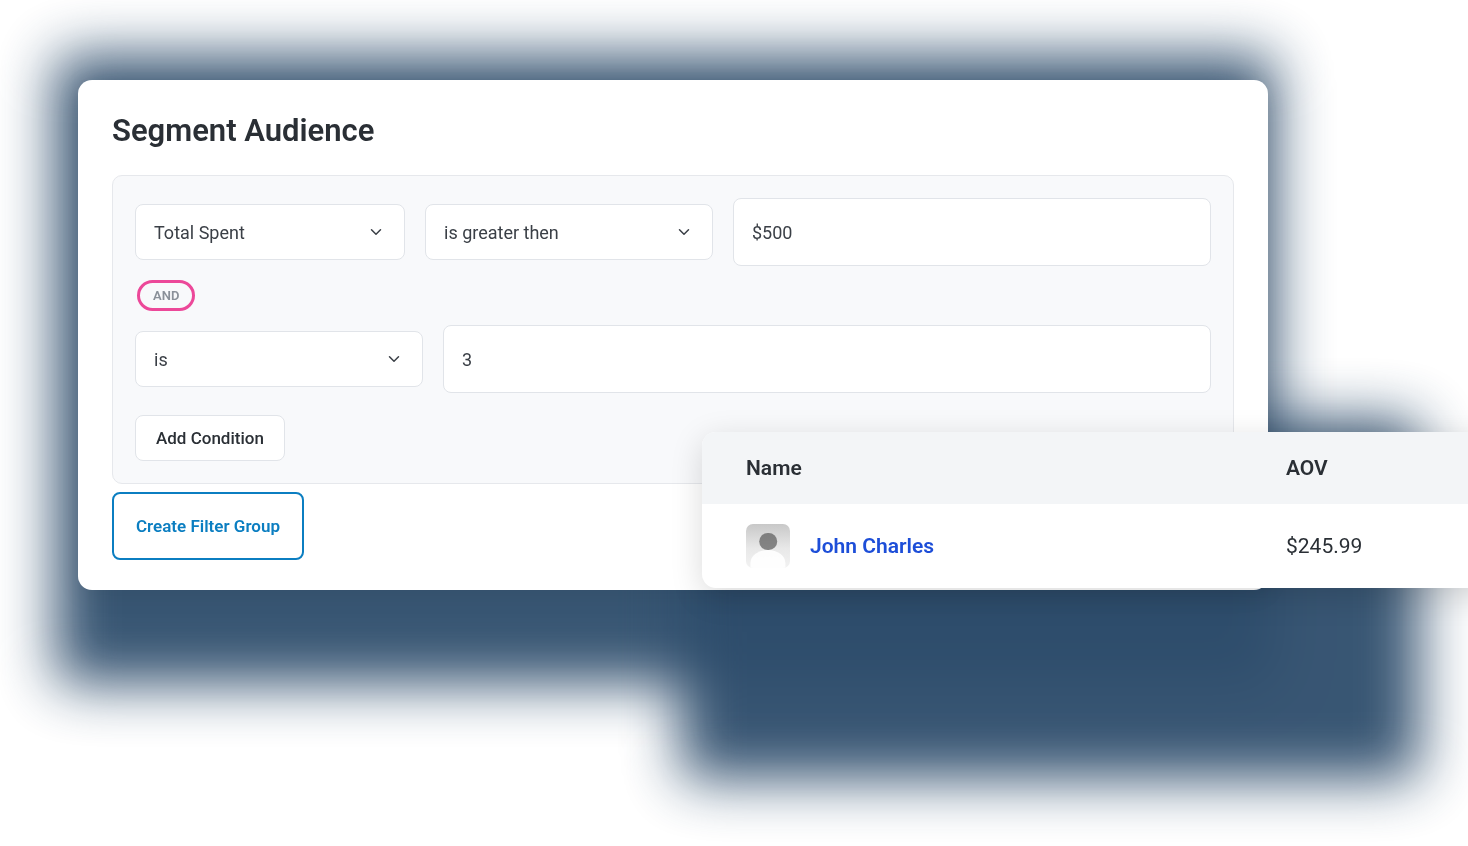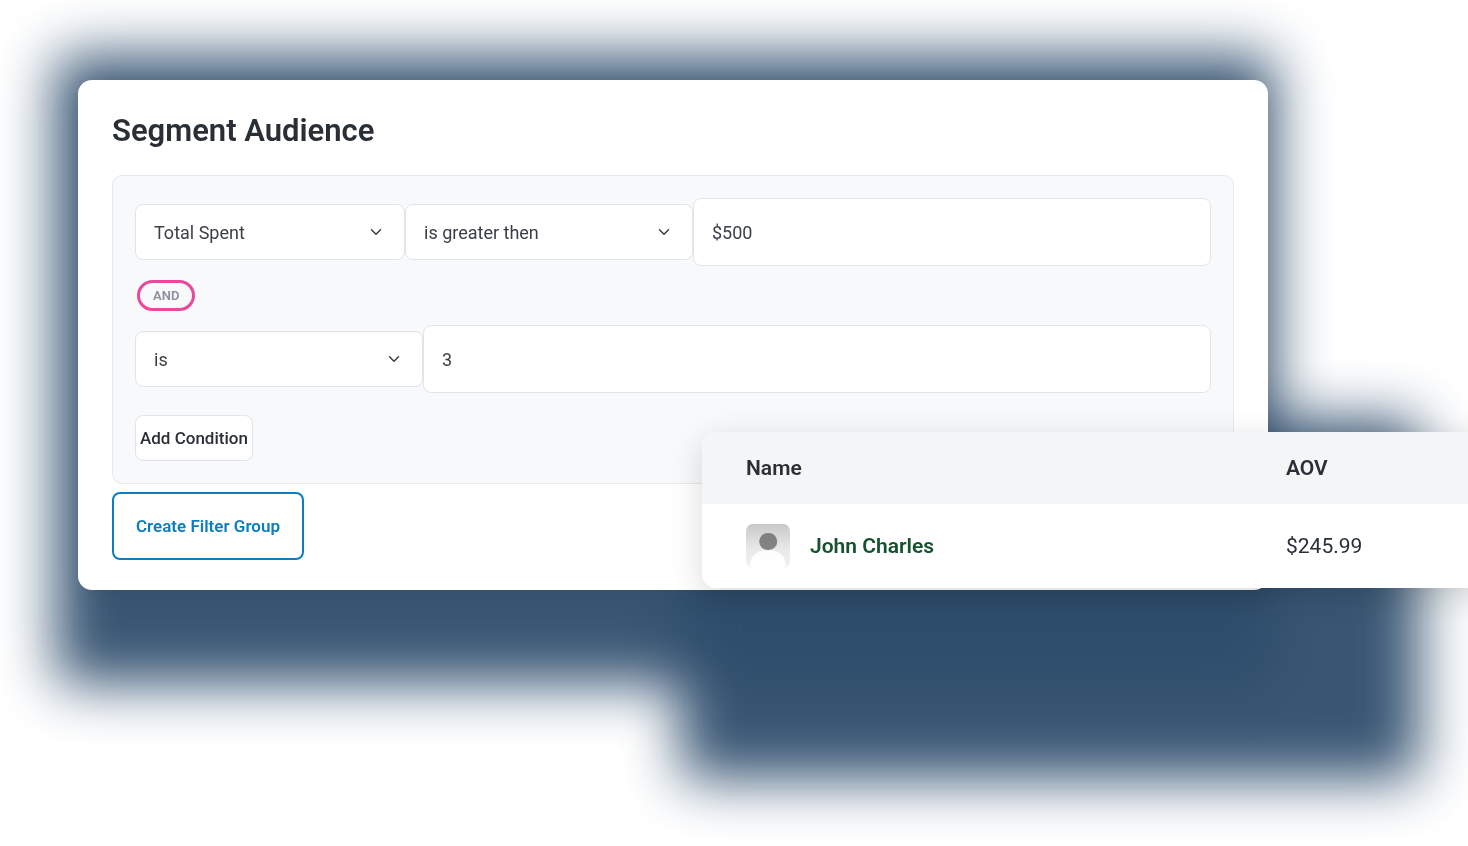--- a/index.html
+++ b/index.html
@@ -53,20 +53,21 @@
       margin-bottom: 26px;
     }
     .filter-block {
       background: #f8f9fb;
       border: 1px solid #e6e8ec;
       border-radius: 10px;
       padding: 22px 22px 22px 22px;
     }
     .condition-row {
       display: flex;
+      gap: 20px;
       align-items: center;
       justify-content: space-between;
     }
     .select-box {
       background: #ffffff;
       border: 1px solid #e1e4e9;
       border-radius: 8px;
       height: 56px;
       display: flex;
       align-items: center;
@@ -112,21 +113,21 @@
       font-size: 13px;
       font-weight: 600;
       color: #8a9099;
       margin: 14px 0 14px 2px;
     }
     .add-condition-btn {
       margin-top: 22px;
       background: #ffffff;
       border: 1px solid #e1e4e9;
       border-radius: 8px;
-      padding: 12px 4px;
+      padding: 12px 20px;
       font-size: 17px;
       color: #2a2f35;
       font-weight: 500;
       cursor: pointer;
       display: inline-block;
     }
     .create-filter-btn {
       margin-top: 8px;
       background: #ffffff;
       border: 2px solid #0b7ec1;
@@ -209,21 +210,21 @@
       border-radius: 50% 50% 0 0;
     }
     .avatar.dark .head { background: rgba(200,200,200,0.6); }
     .avatar.dark .body { background: rgba(90,90,90,0.9); }
     .avatar.light .head { background: rgba(90,90,90,0.7); }
     .avatar.light .body { background: rgba(255,255,255,0.9); }
     .person-name {
       flex: 1;
       font-size: 21px;
       font-weight: 600;
-      color: #14532d;
+      color: #1d4ed8;
       cursor: pointer;
     }
     .aov-value {
       width: 180px;
       font-size: 21px;
       color: #2a2f35;
     }
   </style>
 </head>
 <body>

